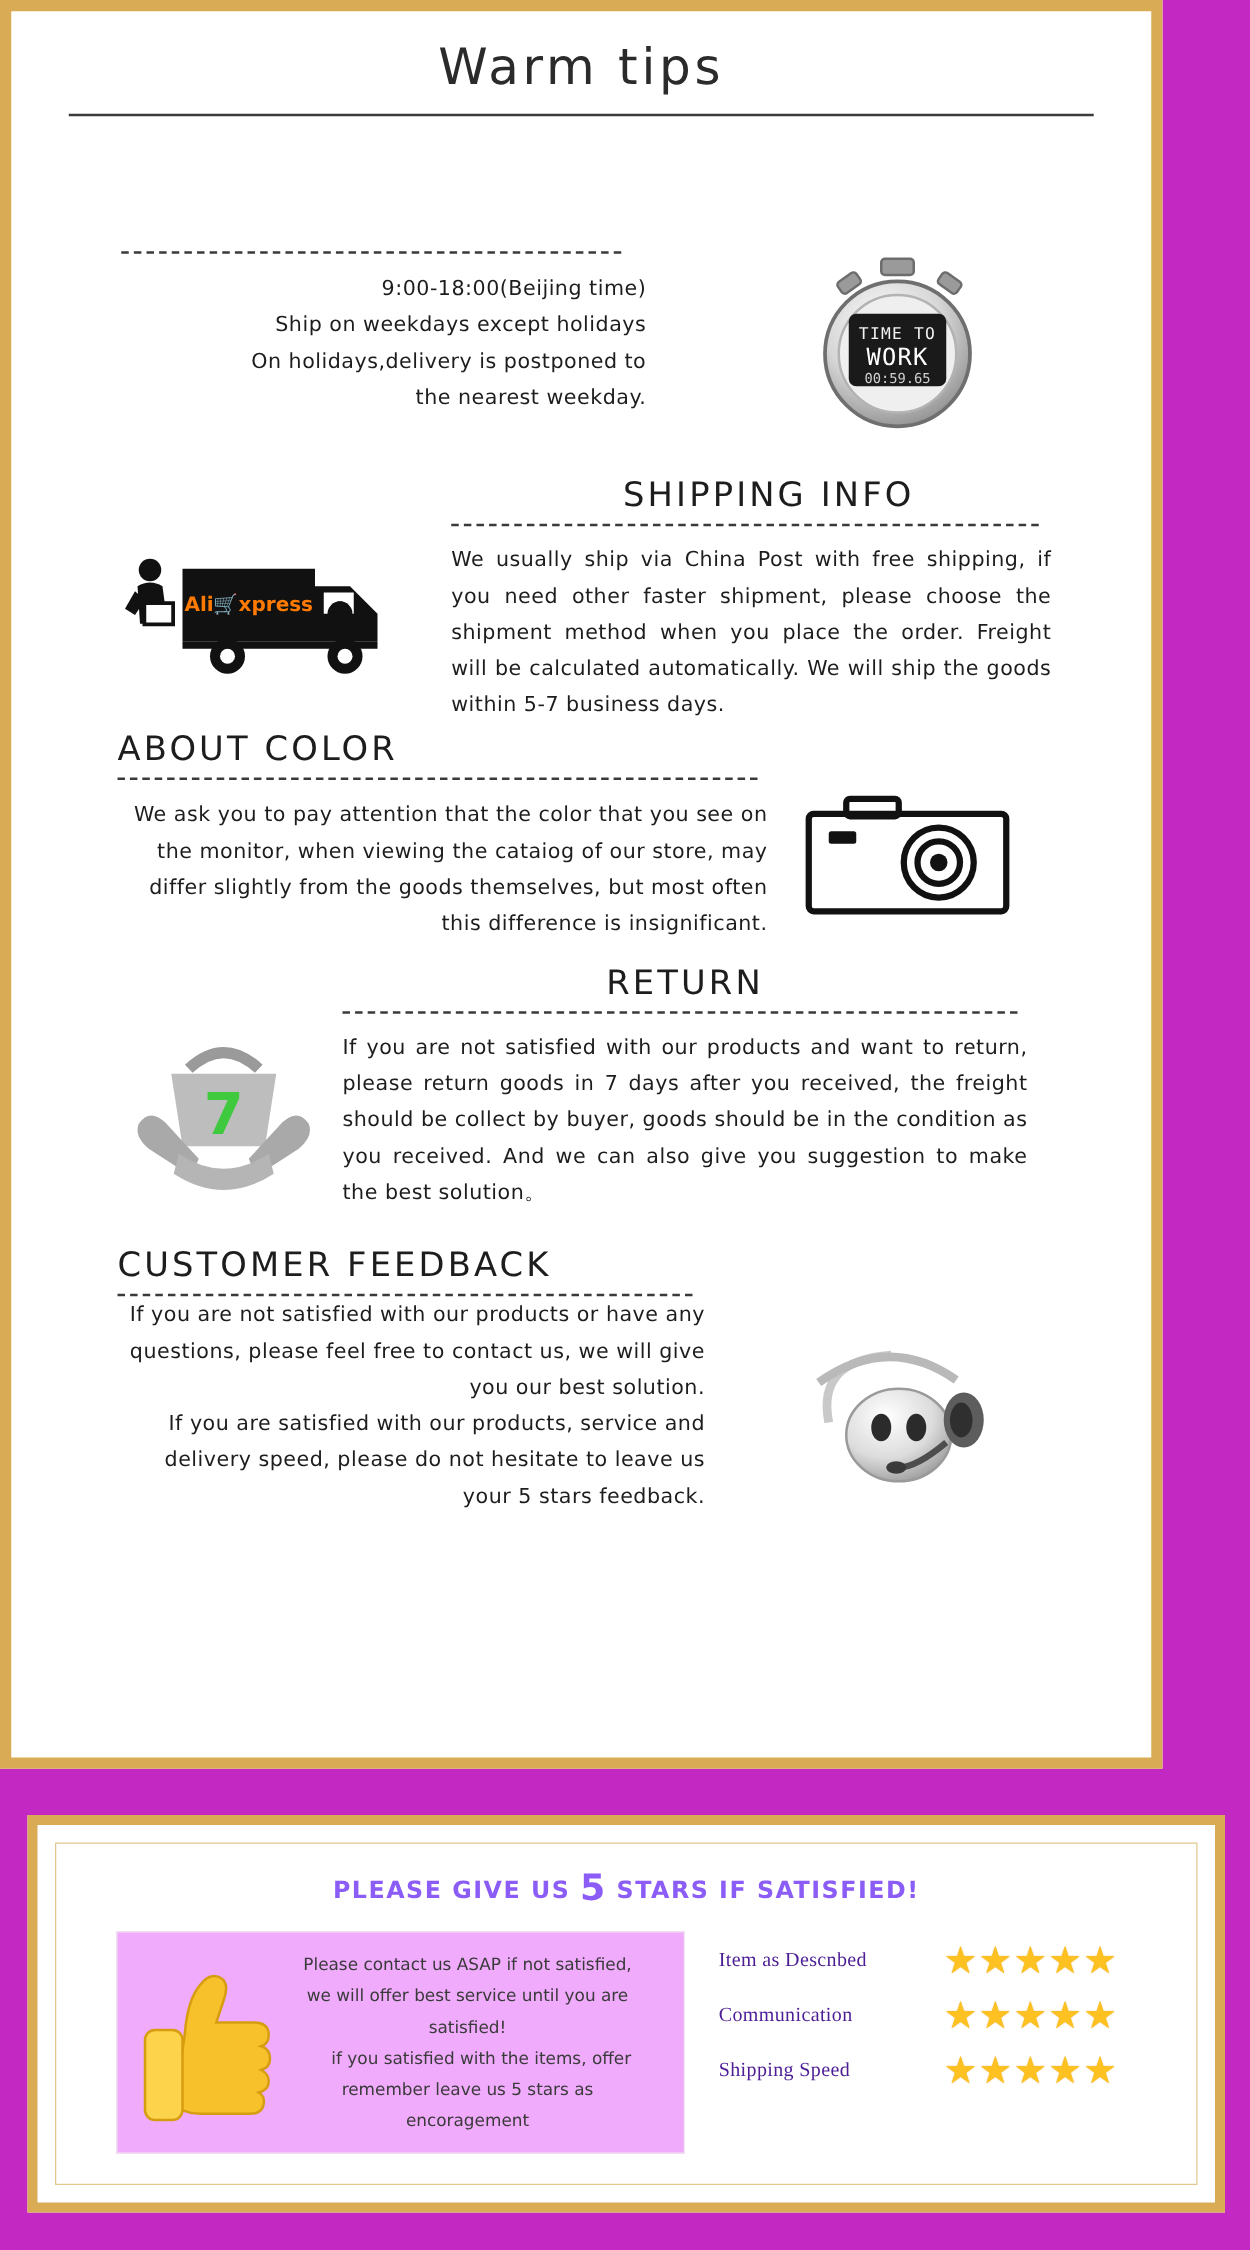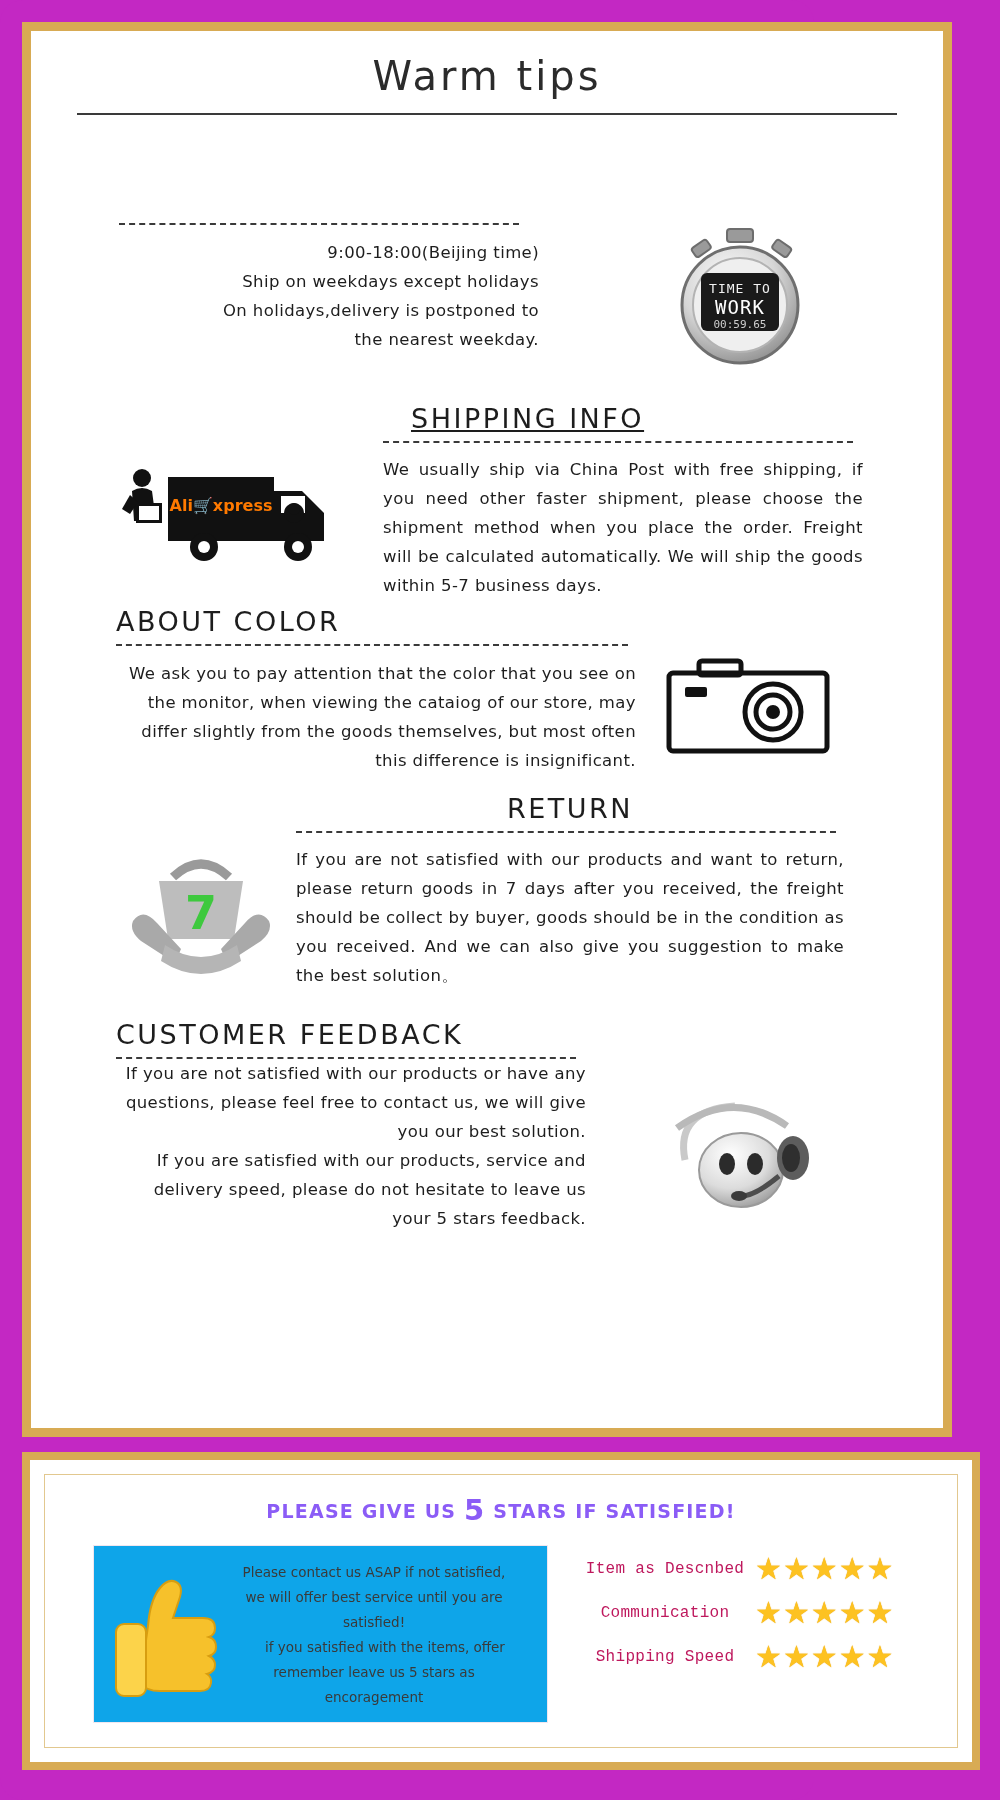--- a/index.html
+++ b/index.html
@@ -7,21 +7,20 @@
   body {
     width:1000px; height:1800px;
     background:#c328c3;
     font-family:"Liberation Sans", sans-serif;
     overflow:hidden;
   }
   .page {
     position:relative;
     width:814px; height:1800px;
     background:#c328c3;
-    padding:22px;
     border-radius:23px;
   }
   
   .main-card {
     position:relative;
     margin:0 auto;
     width:930px;
     height:1415px;
     background:#ffffff;
     border:9px solid #d8ab54;
@@ -67,21 +66,21 @@
 
   
   #work-time { left:88px; top:185px; width:420px; }
   #work-time .dash-rule { width:400px; }
   #work-time .body-text { margin-top:13px; }
 
   #stopwatch-img { left:620px; top:190px; width:190px; height:150px; }
 
   
   #shipping { left:352px; top:372px; width:480px; }
-  #shipping .sect-head { text-align:left; padding-left:28px;text-decoration:underline;}
+  #shipping .sect-head { text-align:center; padding-left:28px;}
   #shipping .dash-rule { width:470px; }
   #shipping .body-text { margin-top:12px; text-align:justify; }
 
   #truck-img { left:85px; top:420px; width:250px; height:120px; }
 
   
   #about-color { left:85px; top:575px; width:520px; }
   #about-color .dash-rule { width:512px; }
   #about-color .body-text { margin-top:13px; }
 
@@ -124,35 +123,35 @@
     letter-spacing:1.2px;
     color:#8b5cf6;
     font-weight:bold;
     font-family:"DejaVu Sans", sans-serif;
   }
   .stars-head .big { font-size:29px; vertical-align:-2px; }
   .promo-box {
     position:absolute;
     left:48px; top:70px;
     width:455px; height:178px;
-    background:#0ea5e9;
+    background:#f0abfc;
     border:1px solid #f0e6ef;
   }
   .thumb-wrap { position:absolute; left:14px; top:18px; width:110px; height:140px; }
   .promo-text {
     position:absolute; left:120px; top:14px; width:320px;
     font-size:13.5px; line-height:25px; color:#3a3a3a; text-align:center;
     font-family:"DejaVu Sans", sans-serif;
   }
   .promo-text .indent { display:block; text-indent:22px; }
   .rating-list { position:absolute; left:530px; top:78px; }
   .rating-row { display:flex; align-items:center; margin-bottom:12px; }
   .rating-label {
-    width:180px; font-size:16px; color:#be185d;
-    font-family:Liberation Mono, monospace; letter-spacing:0.3px;text-align:center;
+    width:180px; font-size:16px; color:#4c1d95;
+    font-family:Liberation Serif, serif; letter-spacing:0.3px;
   }
   .star { font-size:30px; color:#fdc221; letter-spacing:1px; line-height:32px;
           text-shadow:0 0 1px #e39b00; }
 </style>
 </head>
 <body>
 
 <div class="page">
 
   <div class="main-card">

